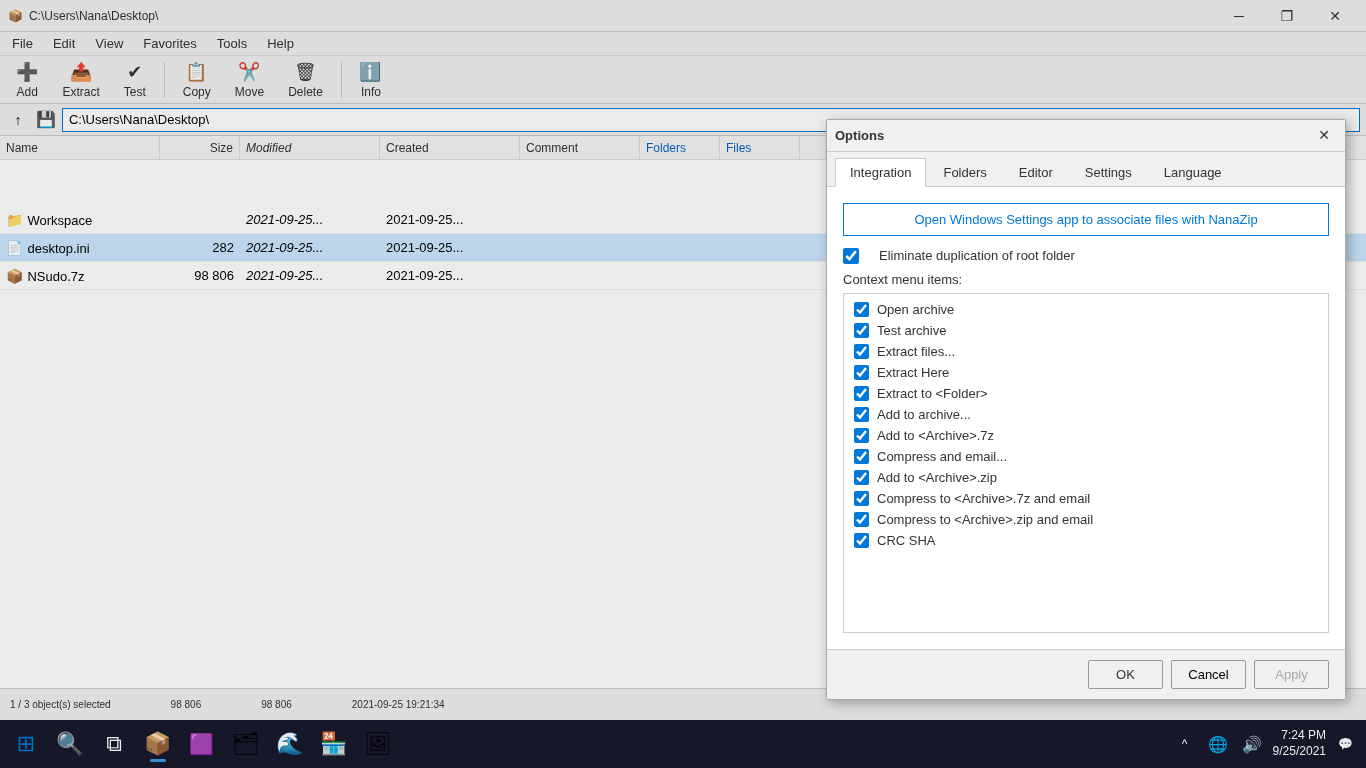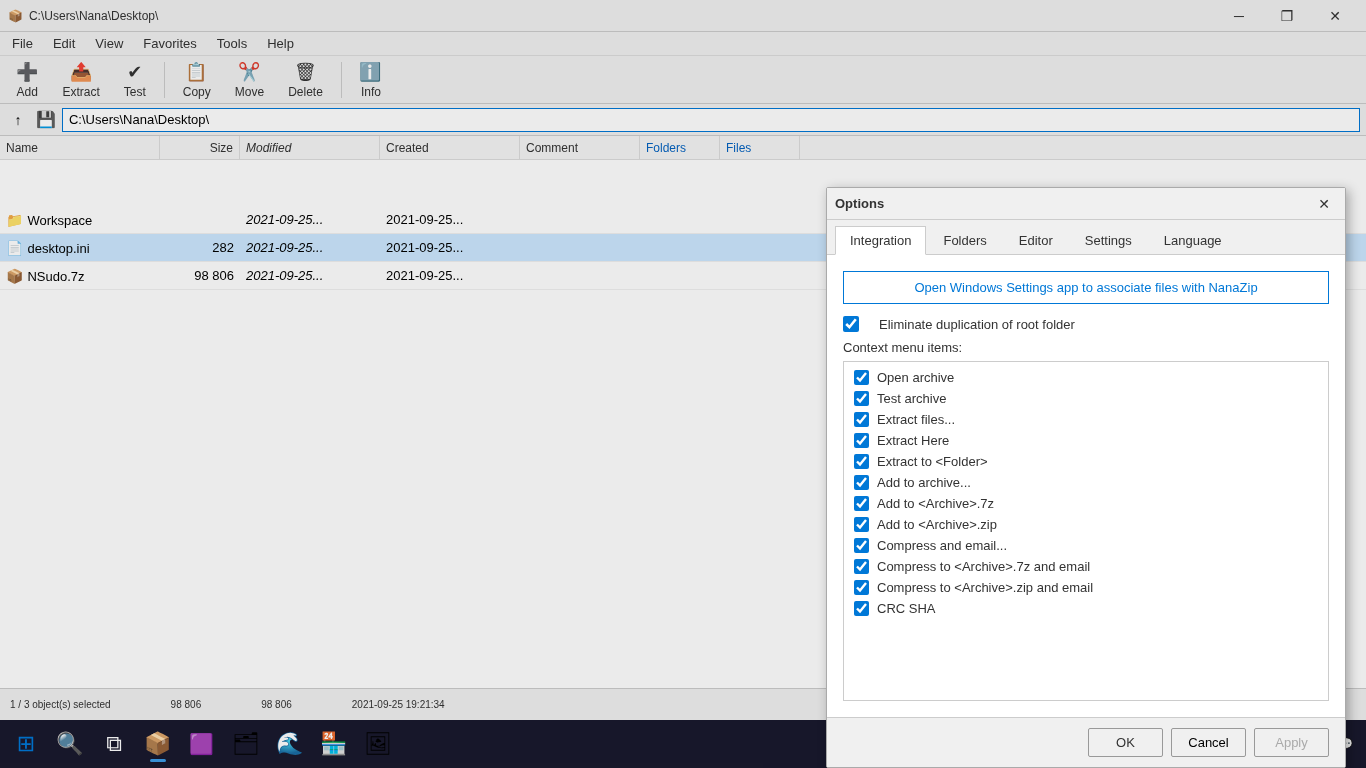--- a/index.html
+++ b/index.html
@@ -246,21 +246,21 @@
       cursor: pointer;
     }
     .tray-time { text-align: right; line-height: 1.3; color: white; font-size: 12px; }
 
     
     .modal-overlay {
       position: absolute;
       top: 0; left: 0; right: 0; bottom: 0;
       background: rgba(0,0,0,0.08);
       display: flex;
-      align-items: flex-end;
+      align-items: center;
       justify-content: flex-end;
       padding-right: 20px;
       padding-top: 50px;
     }
 
     
     .options-dialog {
       width: 520px;
       background: #f0f0f0;
       border: 1px solid #aaa;
@@ -602,25 +602,25 @@
         <div class="context-item">
           <input type="checkbox" checked="" style="">
           <label>Add to archive...</label>
         </div>
         <div class="context-item">
           <input type="checkbox" checked="" style="">
           <label>Add to &lt;Archive&gt;.7z</label>
         </div>
         <div class="context-item">
           <input type="checkbox" checked="" style="">
+          <label>Compress and email...</label>
+        </div>
+        <div class="context-item">
+          <input type="checkbox" checked="" style="">
           <label>Add to &lt;Archive&gt;.zip</label>
-        </div>
-        <div class="context-item">
-          <input type="checkbox" checked="" style="">
-          <label>Compress and email...</label>
         </div>
         <div class="context-item">
           <input type="checkbox" checked="" style="">
           <label>Compress to &lt;Archive&gt;.7z and email</label>
         </div>
         <div class="context-item">
           <input type="checkbox" checked="" style="">
           <label>Compress to &lt;Archive&gt;.zip and email</label>
         </div>
         <div class="context-item">

